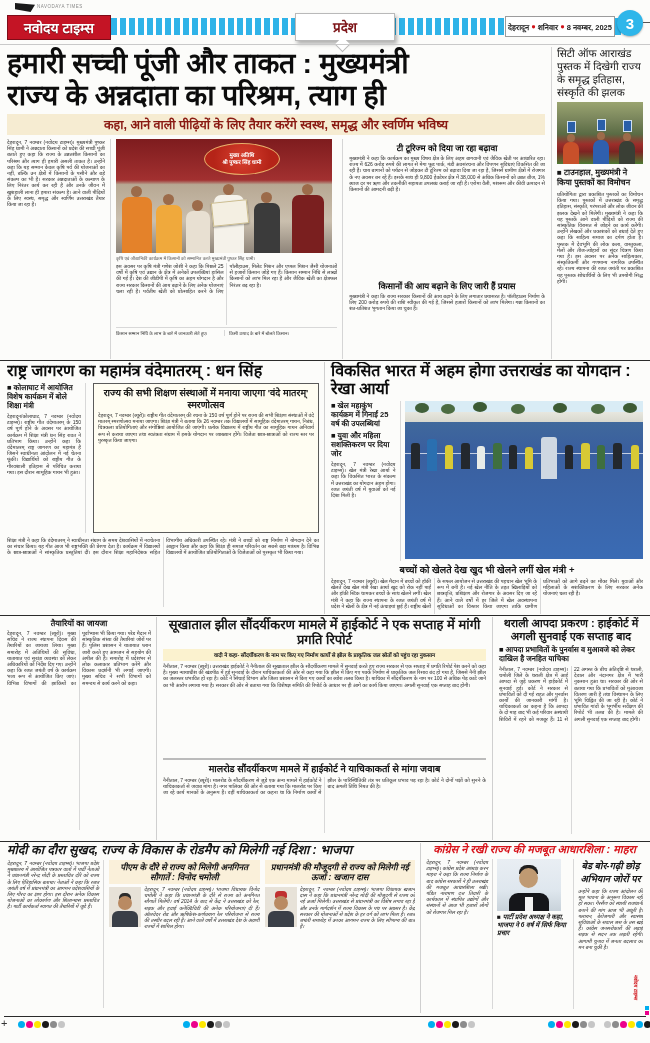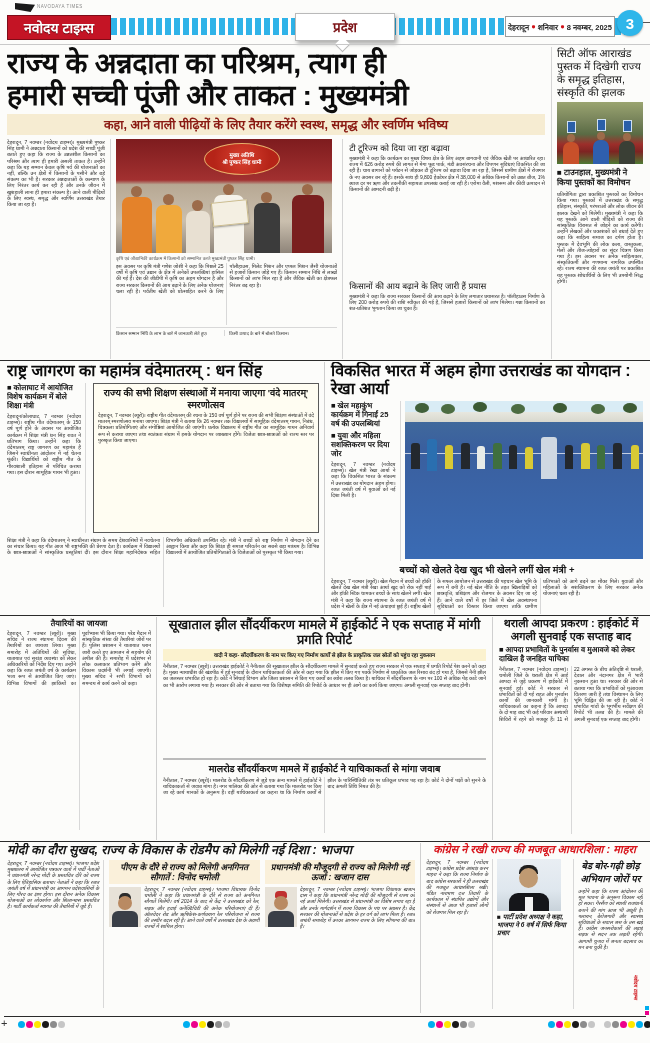--- a/index.html
+++ b/index.html
@@ -50,21 +50,21 @@
       font-size:5.5px;font-weight:bold;line-height:7px;text-align:center;}
   .fig{position:absolute;bottom:0;display:flex;flex-direction:column;align-items:center;}
   .fg-head{width:11px;height:11px;border-radius:50%;background:#9c6b4a;}
   .fg-body{width:100%;border-radius:7px 7px 0 0;}
   .cert{position:absolute;left:96px;bottom:28px;width:34px;height:22px;background:#f4efe2;
         border:1px solid #c9b98a;transform:rotate(-6deg);box-shadow:0 1px 2px rgba(0,0,0,.4);}
   .photo-credit{font-size:4.5px;color:#555;margin:2px 0;}
   .photo-head{font-size:9px;font-weight:bold;text-align:center;color:#101010;margin:1px 0 2px;}
   .mid-caps{display:flex;margin-top:2px;border-top:1px solid #d8d8d8;padding-top:2px;}
   .mid-caps span{flex:1;font-size:4.5px;color:#333;}
-  .subhead{font-size:8.5px;font-weight:normal;text-align:left;margin:3px 0 2px;color:#101010;}
+  .subhead{font-size:8.5px;font-weight:bold;text-align:center;margin:3px 0 2px;color:#101010;}
   
   .rail{position:absolute;top:47px;left:551px;width:92px;height:312px;border-left:1px solid #d5d5d5;
         padding-left:5px;box-sizing:border-box;overflow:hidden;}
   .rail h2{margin:0 0 3px;font-size:10.5px;line-height:13px;font-weight:normal;}
   .photo-rail{position:relative;width:100%;height:62px;overflow:hidden;
       background:linear-gradient(180deg,#9aa470 0%,#77835a 30%,#5a6b44 52%,#9c2e2a 68%,#7e2422 80%,#4e7a34 100%);}
   .book{width:7px;height:10px;background:#2a5fa8;border:1px solid #cfe0f2;margin-bottom:1px;}
   .rail-bullet{font-size:8px;font-weight:bold;line-height:9.5px;margin:4px 0;}
   
   .band2{position:absolute;top:362px;left:7px;width:636px;height:252px;display:flex;overflow:hidden;}
@@ -158,22 +158,22 @@
       <span>8 नवम्बर, 2025</span>
     </div>
     <div class="pageno">3</div>
     <div class="pageno-tick"></div>
 
   </div>
   <div class="mast-rule"></div>
 
   <div class="lead">
     <h1>
+      <span>हमारी सच्ची पूंजी और ताकत : मुख्यमंत्री</span>
       <span>राज्य के अन्नदाता का परिश्रम, त्याग ही</span>
-      <span>हमारी सच्ची पूंजी और ताकत : मुख्यमंत्री</span>
     </h1>
     <div class="deck">कहा, आने वाली पीढ़ियों के लिए तैयार करेंगे स्वस्थ, समृद्ध और स्वर्णिम भविष्य</div>
     <div class="lead-row">
       <div class="lead-colL btxt">देहरादून, 7 नवम्बर (नवोदय टाइम्स)। मुख्यमंत्री पुष्कर सिंह धामी ने अन्नदाता किसानों को प्रदेश की सच्ची पूंजी बताते हुए कहा कि राज्य के उन्नतशील किसानों का परिश्रम और त्याग ही हमारी असली ताकत है। उन्होंने कहा कि यह सम्मान केवल कृषि पर्व की योजनाओं का नहीं, बल्कि उन क्षेत्रों में किसानों के पसीने और बड़े संकल्प का भी है। सरकार अन्नदाताओं के कल्याण के लिए निरंतर कार्य कर रही है और उनके जीवन में खुशहाली लाना ही हमारा संकल्प है। आने वाली पीढ़ियों के लिए स्वस्थ, समृद्ध और स्वर्णिम उत्तराखंड तैयार किया जा रहा है।</div>
       <div class="lead-colM">
         <div class="photo-main">
           <div class="banner-circ">
             <span>मुख्य अतिथि</span>
             <span>श्री पुष्कर सिंह धामी</span>
           </div>

